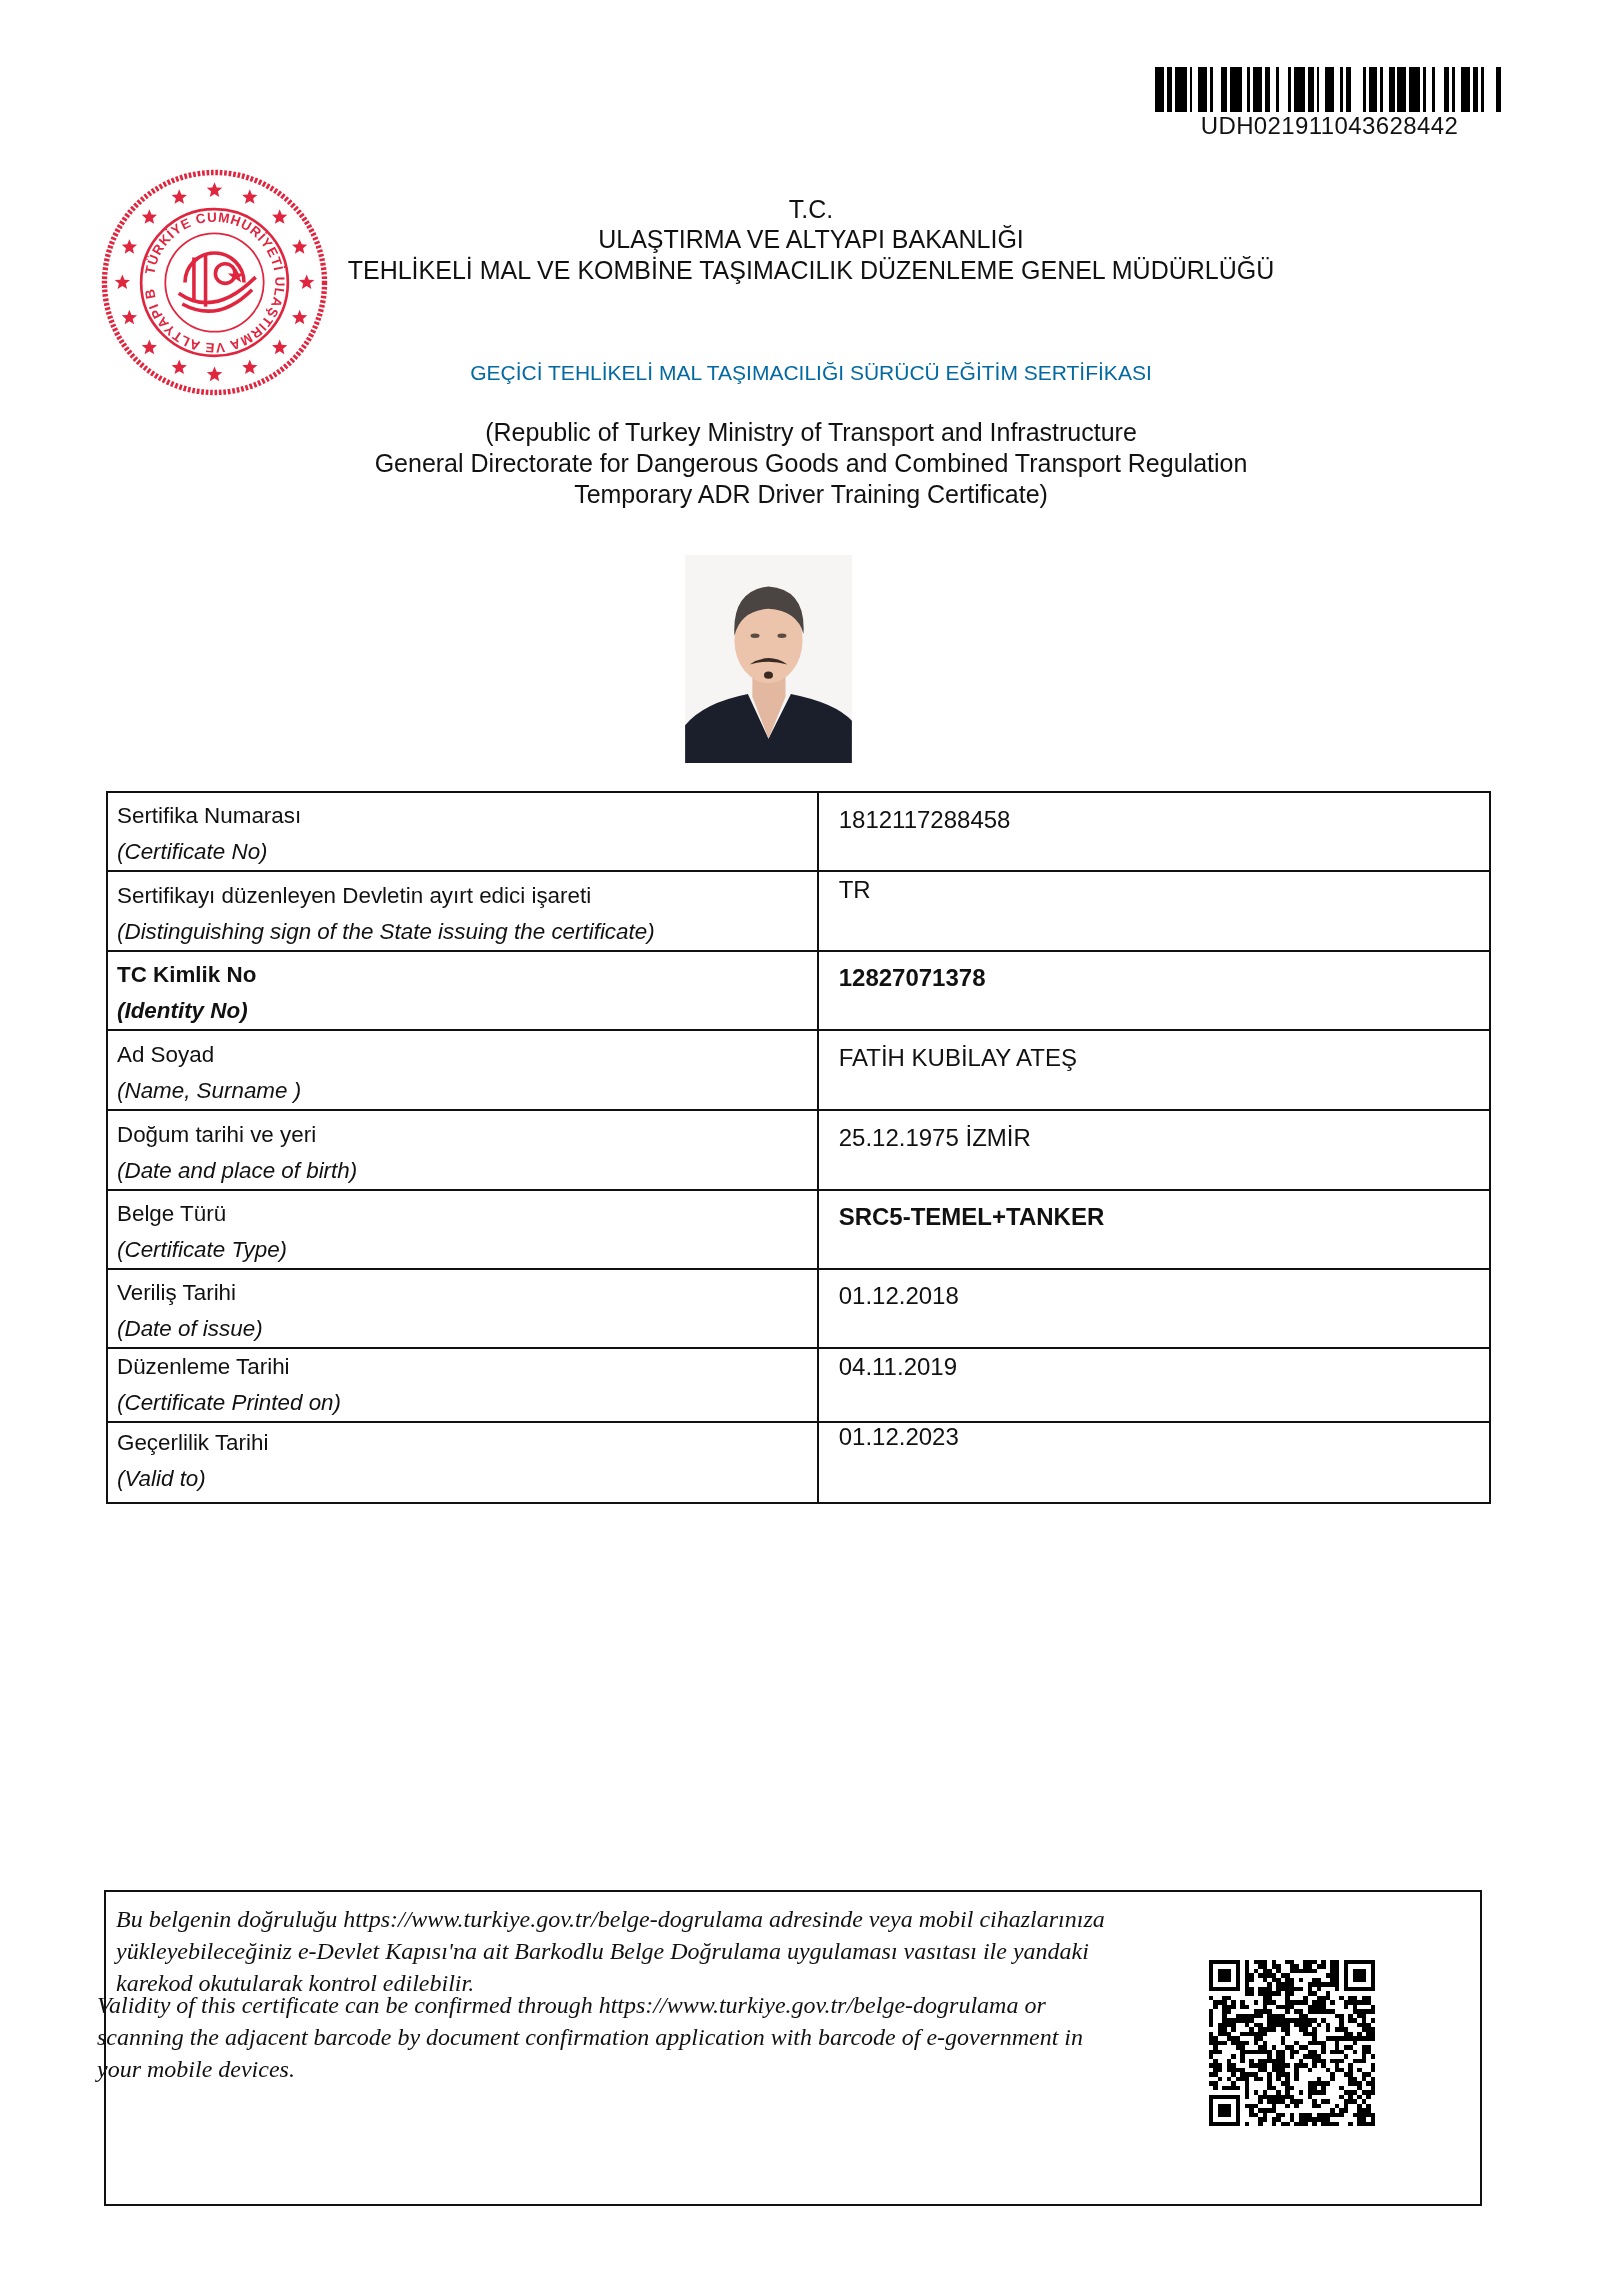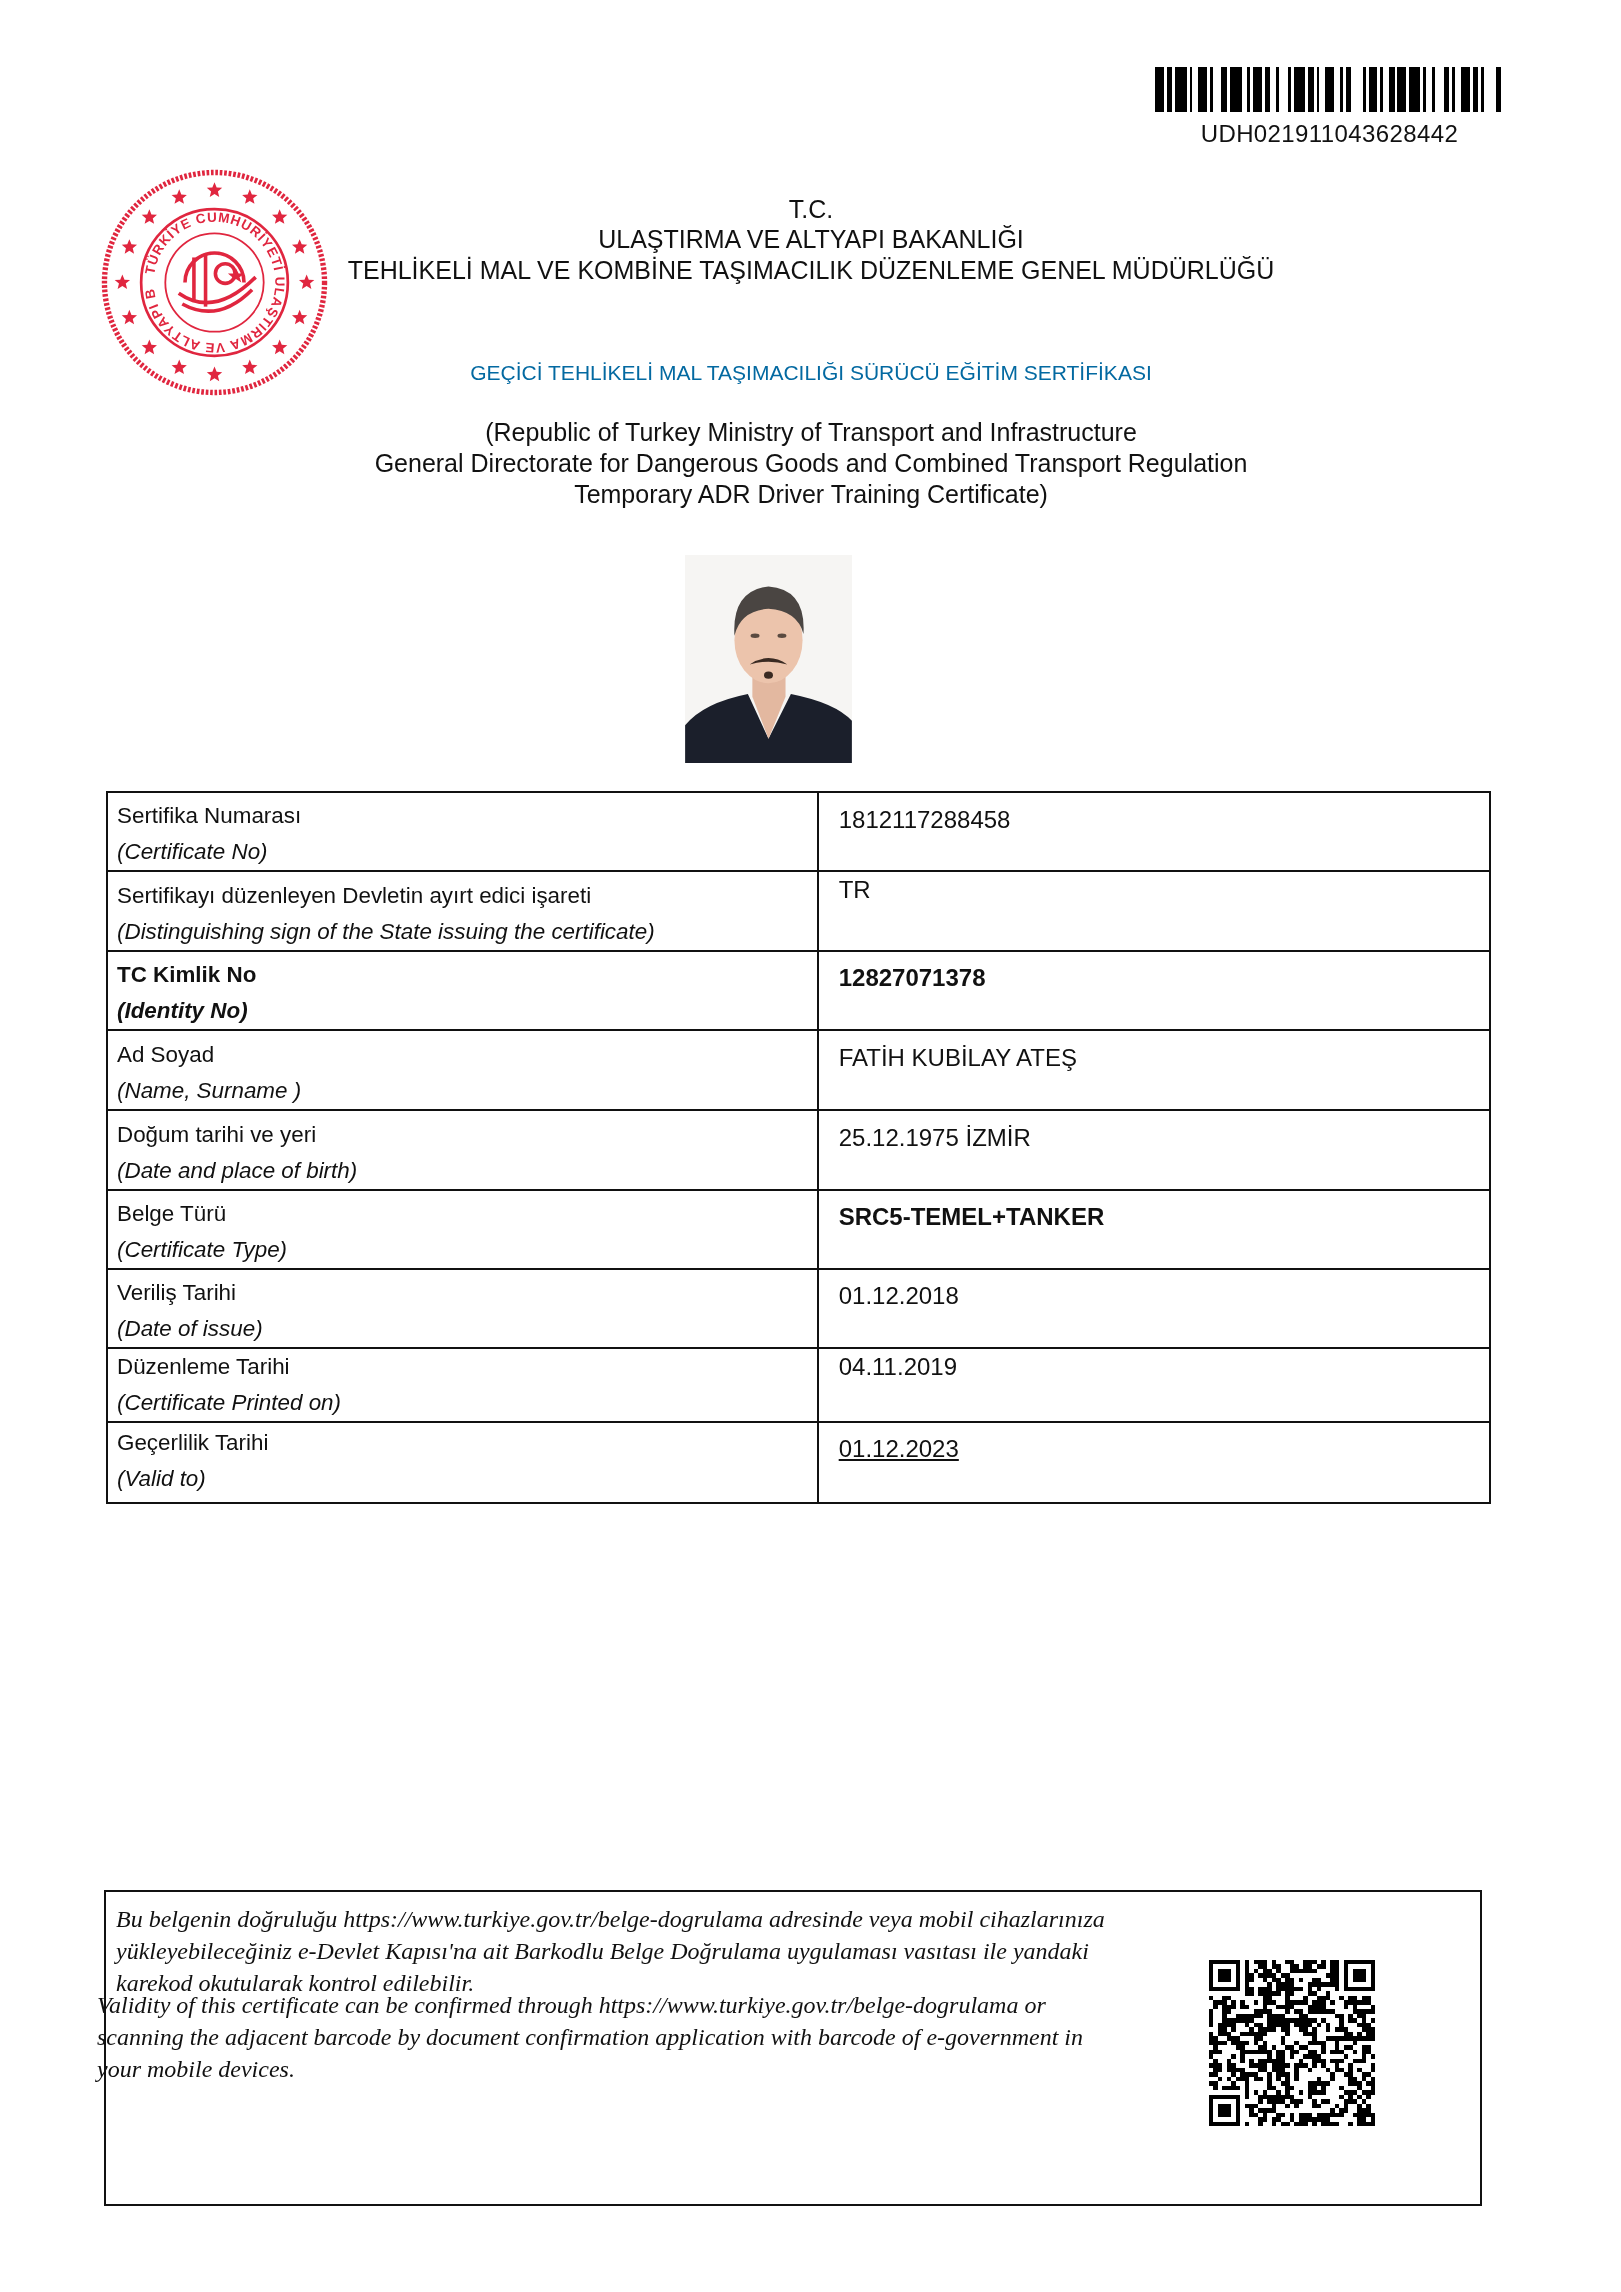--- a/index.html
+++ b/index.html
@@ -5,21 +5,21 @@
     html, body { margin: 0; padding: 0; background: #ffffff; }
     body {
       width: 1622px; height: 2293px; position: relative; overflow: hidden;
       font-family: "Liberation Sans", sans-serif; color: #111;
     }
     .abs { position: absolute; }
 
     
     .barcode { left: 1155px; top: 67px; width: 349px; height: 45px; display: flex; align-items: stretch; }
     .barcode span { display: block; background: #000; height: 100%; }
-    .barcode-text { left: 1155px; top: 120px; width: 349px; text-align: center; font-size: 24px; letter-spacing: 0.4px; }
+    .barcode-text { left: 1155px; top: 112px; width: 349px; text-align: center; font-size: 24px; letter-spacing: 0.4px; }
 
     
     .stamp { left: 100px; top: 168px; width: 229px; height: 229px; }
 
     
     .hdr { left: 0; width: 1622px; text-align: center; font-size: 25px; line-height: 30px; margin-top: 18px; }
     .hdr.title-red { color: #0369a1; font-size: 21px; }
     .hdr.en { font-size: 25px; }
 
     
@@ -248,21 +248,21 @@
         <span class="tr">Düzenleme Tarihi</span>
         <span class="en">(Certificate Printed on)</span>
       </td>
       <td class="val" style="padding-top:3.6px;">04.11.2019</td>
     </tr>
     <tr style="height:81px;">
       <td class="lbl compact" style="padding-top:2px; line-height:36px;">
         <span class="tr">Geçerlilik Tarihi</span>
         <span class="en">(Valid to)</span>
       </td>
-      <td class="val" style="padding-top:12px;text-decoration:underline;">01.12.2023</td>
+      <td class="val" style="padding-top:0;">01.12.2023</td>
     </tr>
   </tbody>
 </table>
 
 <div class="abs footer-box"></div>
 <div class="footer-text ft-tr">Bu belgenin doğruluğu https://www.turkiye.gov.tr/belge-dogrulama adresinde veya mobil cihazlarınıza yükleyebileceğiniz e-Devlet Kapısı'na ait Barkodlu Belge Doğrulama uygulaması vasıtası ile yandaki karekod okutularak kontrol edilebilir.</div>
 <div class="footer-text ft-en">Validity of this certificate can be confirmed through https://www.turkiye.gov.tr/belge-dogrulama or scanning the adjacent barcode by document confirmation application with barcode of e-government in your mobile devices.</div>
 <div class="abs qr">
   <svg id="qr-svg" width="166" height="166" viewBox="0 0 37 37" shape-rendering="crispEdges">
       <rect x="0" y="0" width="37" height="37" fill="#fff"></rect>

